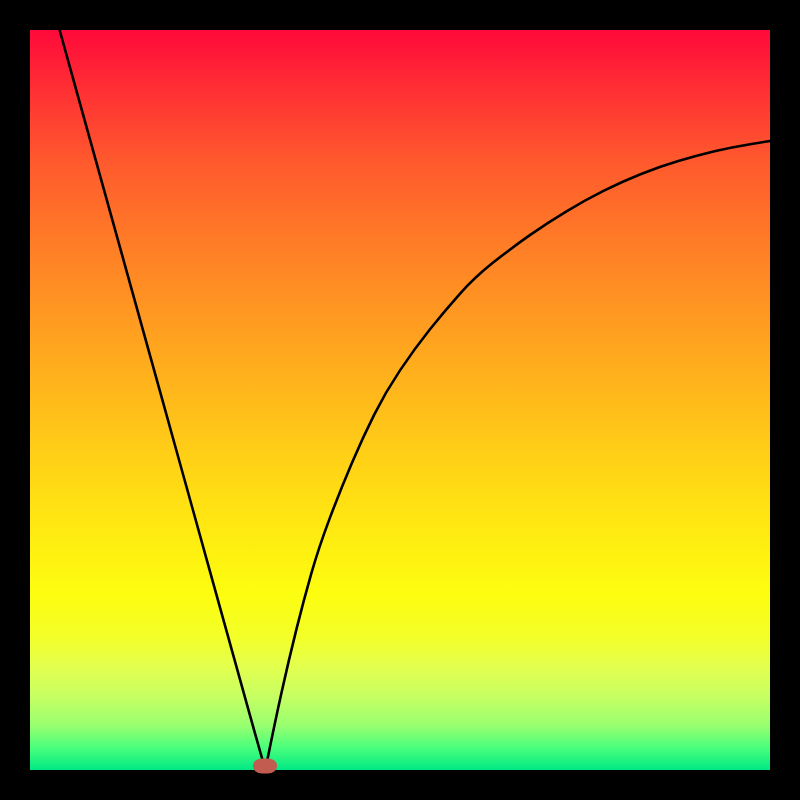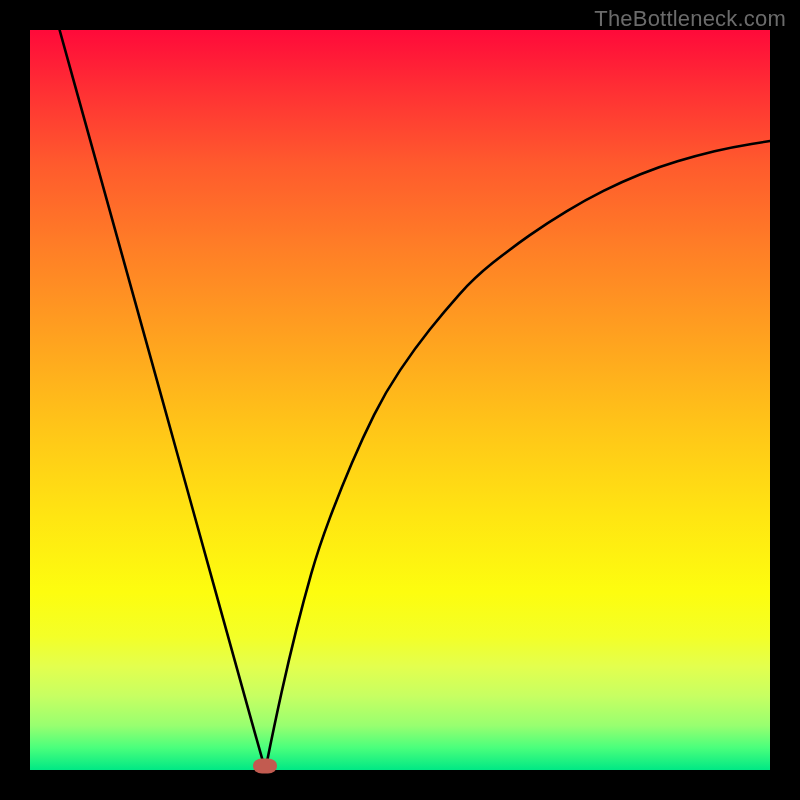--- a/index.html
+++ b/index.html
@@ -65,21 +65,20 @@
     border-radius: 9px / 7px;
     background: #c25b50;
     transform: translate(-50%, -50%);
   }
 </style>
 </head>
 <body>
 
 <div class="frame">
 
-  <div class="watermark">TheBottleneck.com</div>
 
   <div class="plot-area">
 
     <svg class="curve-svg" viewBox="0 0 740 740" preserveAspectRatio="none">
       <path fill="none" stroke="#000" stroke-width="2.6" stroke-linecap="round" d="M29.60 0.00 L44.40 53.28 L59.20 106.56 L74.00 159.84 L88.80 213.12 L103.60 266.40 L118.40 319.68 L133.20 372.96 L148.00 426.24 L162.80 479.52 L177.60 532.80 L192.40 586.08 L207.20 639.36 L222.00 692.64 L235.32 740.00"></path>
       <path fill="none" stroke="#000" stroke-width="2.6" stroke-linecap="round" d="M235.32 740.00 Q244.20 695.60 251.60 662.30 Q259.00 629.00 266.40 599.40 Q273.80 569.80 281.20 543.90 Q288.60 518.00 299.70 488.40 Q310.80 458.80 321.90 432.90 Q333.00 407.00 344.10 384.80 Q355.20 362.60 370.00 340.40 Q384.80 318.20 399.60 299.70 Q414.40 281.20 429.20 264.55 Q444.00 247.90 462.50 233.10 Q481.00 218.30 499.50 205.35 Q518.00 192.40 536.50 181.30 Q555.00 170.20 573.50 160.95 Q592.00 151.70 610.50 144.30 Q629.00 136.90 647.50 131.35 Q666.00 125.80 684.50 121.36 Q703.00 116.92 721.50 113.96 T740.00 111.00"></path>
     </svg>
 
     <div class="marker" style="left: 235.32px; top: 736px;"></div>
 

